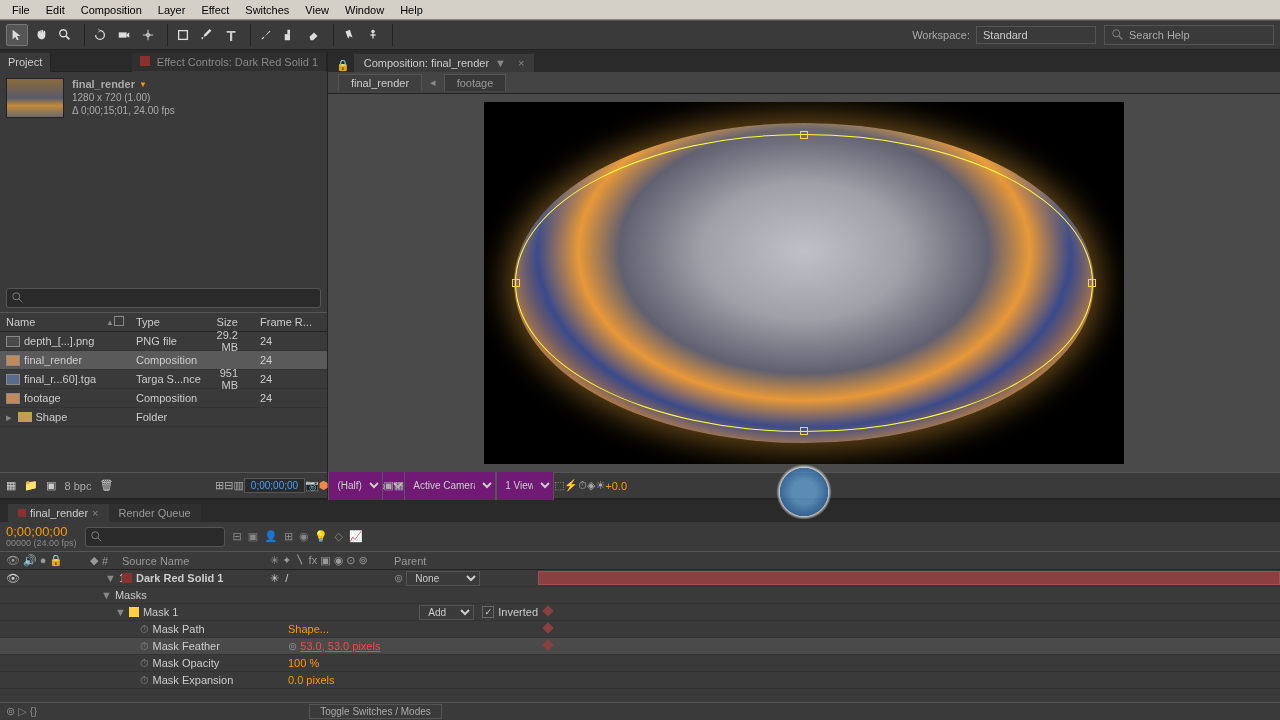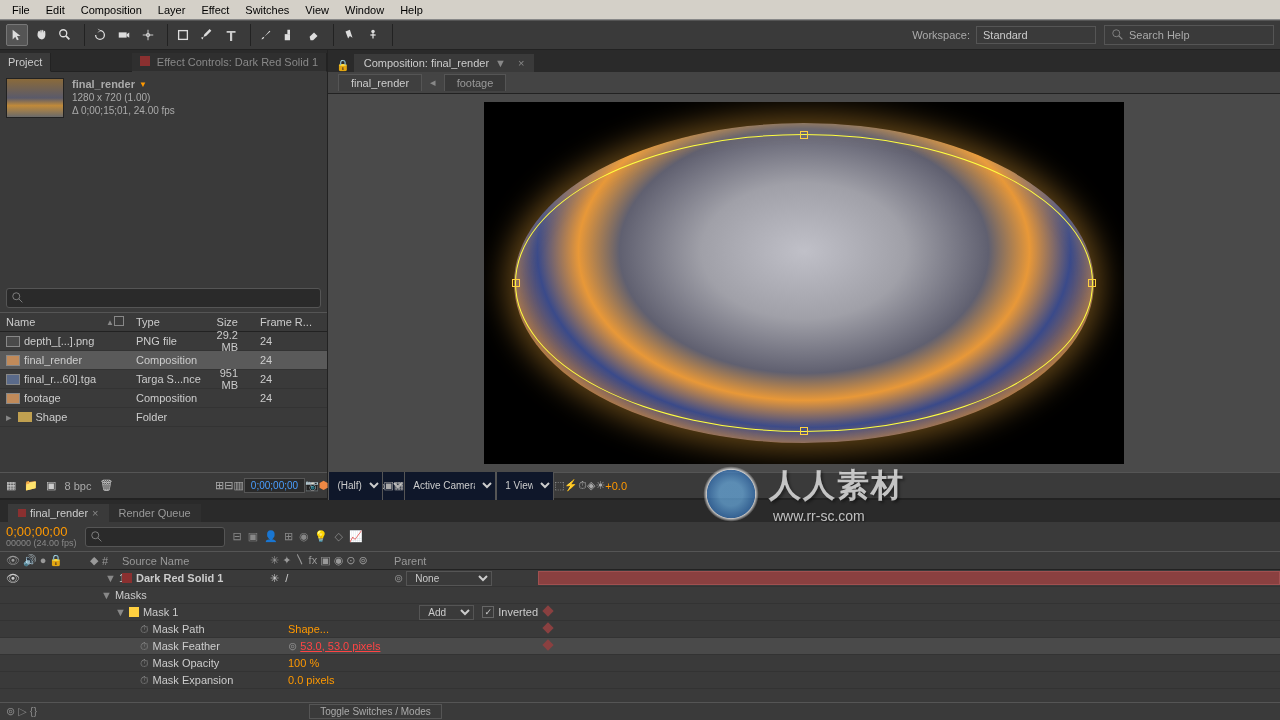--- a/index.html
+++ b/index.html
@@ -54,21 +54,21 @@
 .comp-frame { width: 640px; height: 362px; background: #000; position: relative; overflow: hidden; display: flex; align-items: center; justify-content: center; }
 .render-img { position: absolute; width: 580px; height: 320px; border-radius: 50%; overflow: hidden; background: radial-gradient(ellipse at 50% 40%, #c0c0c8 0%, #a0a0a8 25%, #606070 45%, #e89838 55%, #3a4a8a 65%, #d88020 78%, #604830 92%); filter: blur(0.5px); }
 .glow { position: absolute; width: 580px; height: 320px; border-radius: 50%; box-shadow: 0 0 30px 8px rgba(255,180,60,0.4), inset 0 0 20px rgba(255,200,100,0.3); }
 .mask-ellipse { position: absolute; width: 578px; height: 298px; border: 1.5px solid #ffff40; border-radius: 50%; pointer-events: none; }
 .handle { position: absolute; width: 8px; height: 8px; border: 1px solid #ffd040; background: transparent; }
 .h-top { top: -4px; left: 50%; margin-left: -4px; }
 .h-bot { bottom: -4px; left: 50%; margin-left: -4px; }
 .h-left { left: -4px; top: 50%; margin-top: -4px; }
 .h-right { right: -4px; top: 50%; margin-top: -4px; }
 .viewer-footer { height: 26px; background: #3a3a3a; border-top: 1px solid #555; display: flex; align-items: center; gap: 6px; padding: 0 6px; }
-.vf-sel { background: #0f172a; border: 1px solid #555; color: #ccc; padding: 9px 4px; font-size: 10px; }
+.vf-sel { background: #701a75; border: 1px solid #555; color: #ccc; padding: 9px 4px; font-size: 10px; }
 .vf-time { background: #2a2a2a; border: 1px solid #555; color: #4a9eff; padding: 1px 6px; font-size: 10px; }
 .vf-ico { width: 16px; height: 16px; display: flex; align-items: center; justify-content: center; color: #aaa; }
 .orange-txt { color: #ff9900; }
 .timeline { height: 222px; background: #3a3a3a; border-top: 2px solid #222; display: flex; flex-direction: column; }
 .tl-tabs { height: 22px; background: #2a2a2a; display: flex; align-items: end; padding-left: 8px; }
 .tl-tab { background: #3a3a3a; padding: 3px 10px; display: flex; gap: 4px; align-items: center; }
 .tl-tab.inactive { background: #2f2f2f; color: #999; }
 .tl-header { display: flex; height: 30px; border-bottom: 1px solid #555; }
 .tl-left-head { width: 538px; display: flex; align-items: center; padding: 0 6px; gap: 8px; }
 .timecode { color: #ff9900; font-size: 13px; line-height: 13px; }
@@ -96,21 +96,21 @@
 .tl-row .bar-area { flex: 1; position: relative; height: 100%; }
 .layer-bar { position: absolute; left: 0; right: 0; top: 1px; bottom: 1px; background: #8a4040; border: 1px solid #a05050; }
 .mask-key { position: absolute; left: 6px; top: 3px; width: 8px; height: 8px; background: #8a4040; transform: rotate(45deg); }
 .toggle-twirl { color: #888; margin: 0 3px; cursor: pointer; }
 .layer-color { width: 10px; height: 10px; background: #8a3030; }
 .mask-color { width: 10px; height: 10px; background: #ffd040; }
 .stopwatch { color: #888; margin-right: 4px; }
 .prop-val { color: #ff9900; }
 .edited { color: #ff4444; text-decoration: underline; }
 .mode-sel { background: #3a3a3a; border: 1px solid #555; color: #ccc; padding: 0 4px; font-size: 10px; width: 55px; }
-.parent-sel { background: #3a3a3a; border: 1px solid #555; color: #ccc; padding: 0 4px; font-size: 10px; width: 86px; }
+.parent-sel { background: #3a3a3a; border: 1px solid #555; color: #ccc; padding: 0 4px; font-size: 10px; width: 74px; }
 .chk { width: 12px; height: 12px; border: 1px solid #666; display: inline-flex; align-items: center; justify-content: center; margin-right: 4px; }
 .chk.on::after { content: "✓"; color: #ccc; font-size: 9px; }
 .tl-footer { height: 18px; display: flex; align-items: center; border-top: 1px solid #555; }
 .toggle-sw { margin-left: 272px; background: #3a3a3a; border: 1px solid #555; padding: 1px 10px; font-size: 10px; color: #aaa; }
 .watermark { position: absolute; left: 50%; top: 370px; transform: translateX(-50%); pointer-events: none; opacity: 0.7; display: flex; align-items: center; gap: 10px; }
 .wm-logo { width: 56px; height: 56px; border-radius: 50%; background: radial-gradient(circle, #6ab0e8 30%, #3a7ac0 60%, #fff 62%, transparent 70%); }
 .wm-text { color: #fff; font-size: 32px; font-weight: bold; text-shadow: 2px 2px 3px rgba(0,0,0,0.6); letter-spacing: 2px; }
 .wm-sub { color: #fff; font-size: 14px; text-shadow: 1px 1px 2px rgba(0,0,0,0.6); margin-left: 4px; }
 svg { width: 14px; height: 14px; }
 </style>
@@ -346,24 +346,20 @@
         <div class="glow"></div>
         <div class="mask-ellipse">
           <div class="handle h-top"></div>
           <div class="handle h-bot"></div>
           <div class="handle h-left"></div>
           <div class="handle h-right"></div>
         </div>
       </div>
       <div class="watermark">
         <div class="wm-logo"></div>
-        <div>
-          <div class="wm-text">人人素材</div>
-          <div class="wm-sub">www.rr-sc.com</div>
-        </div>
       </div>
     </div>
     <div class="viewer-footer">
       <span class="vf-ico">▦</span>
       <select class="vf-sel"><option>50%</option></select>
       <span class="vf-ico">⊞
       <span class="vf-ico">⊟</span>
       <span class="vf-ico">▥</span>
       <span class="vf-time">0;00;00;00</span>
       <span class="vf-ico">📷</span>

